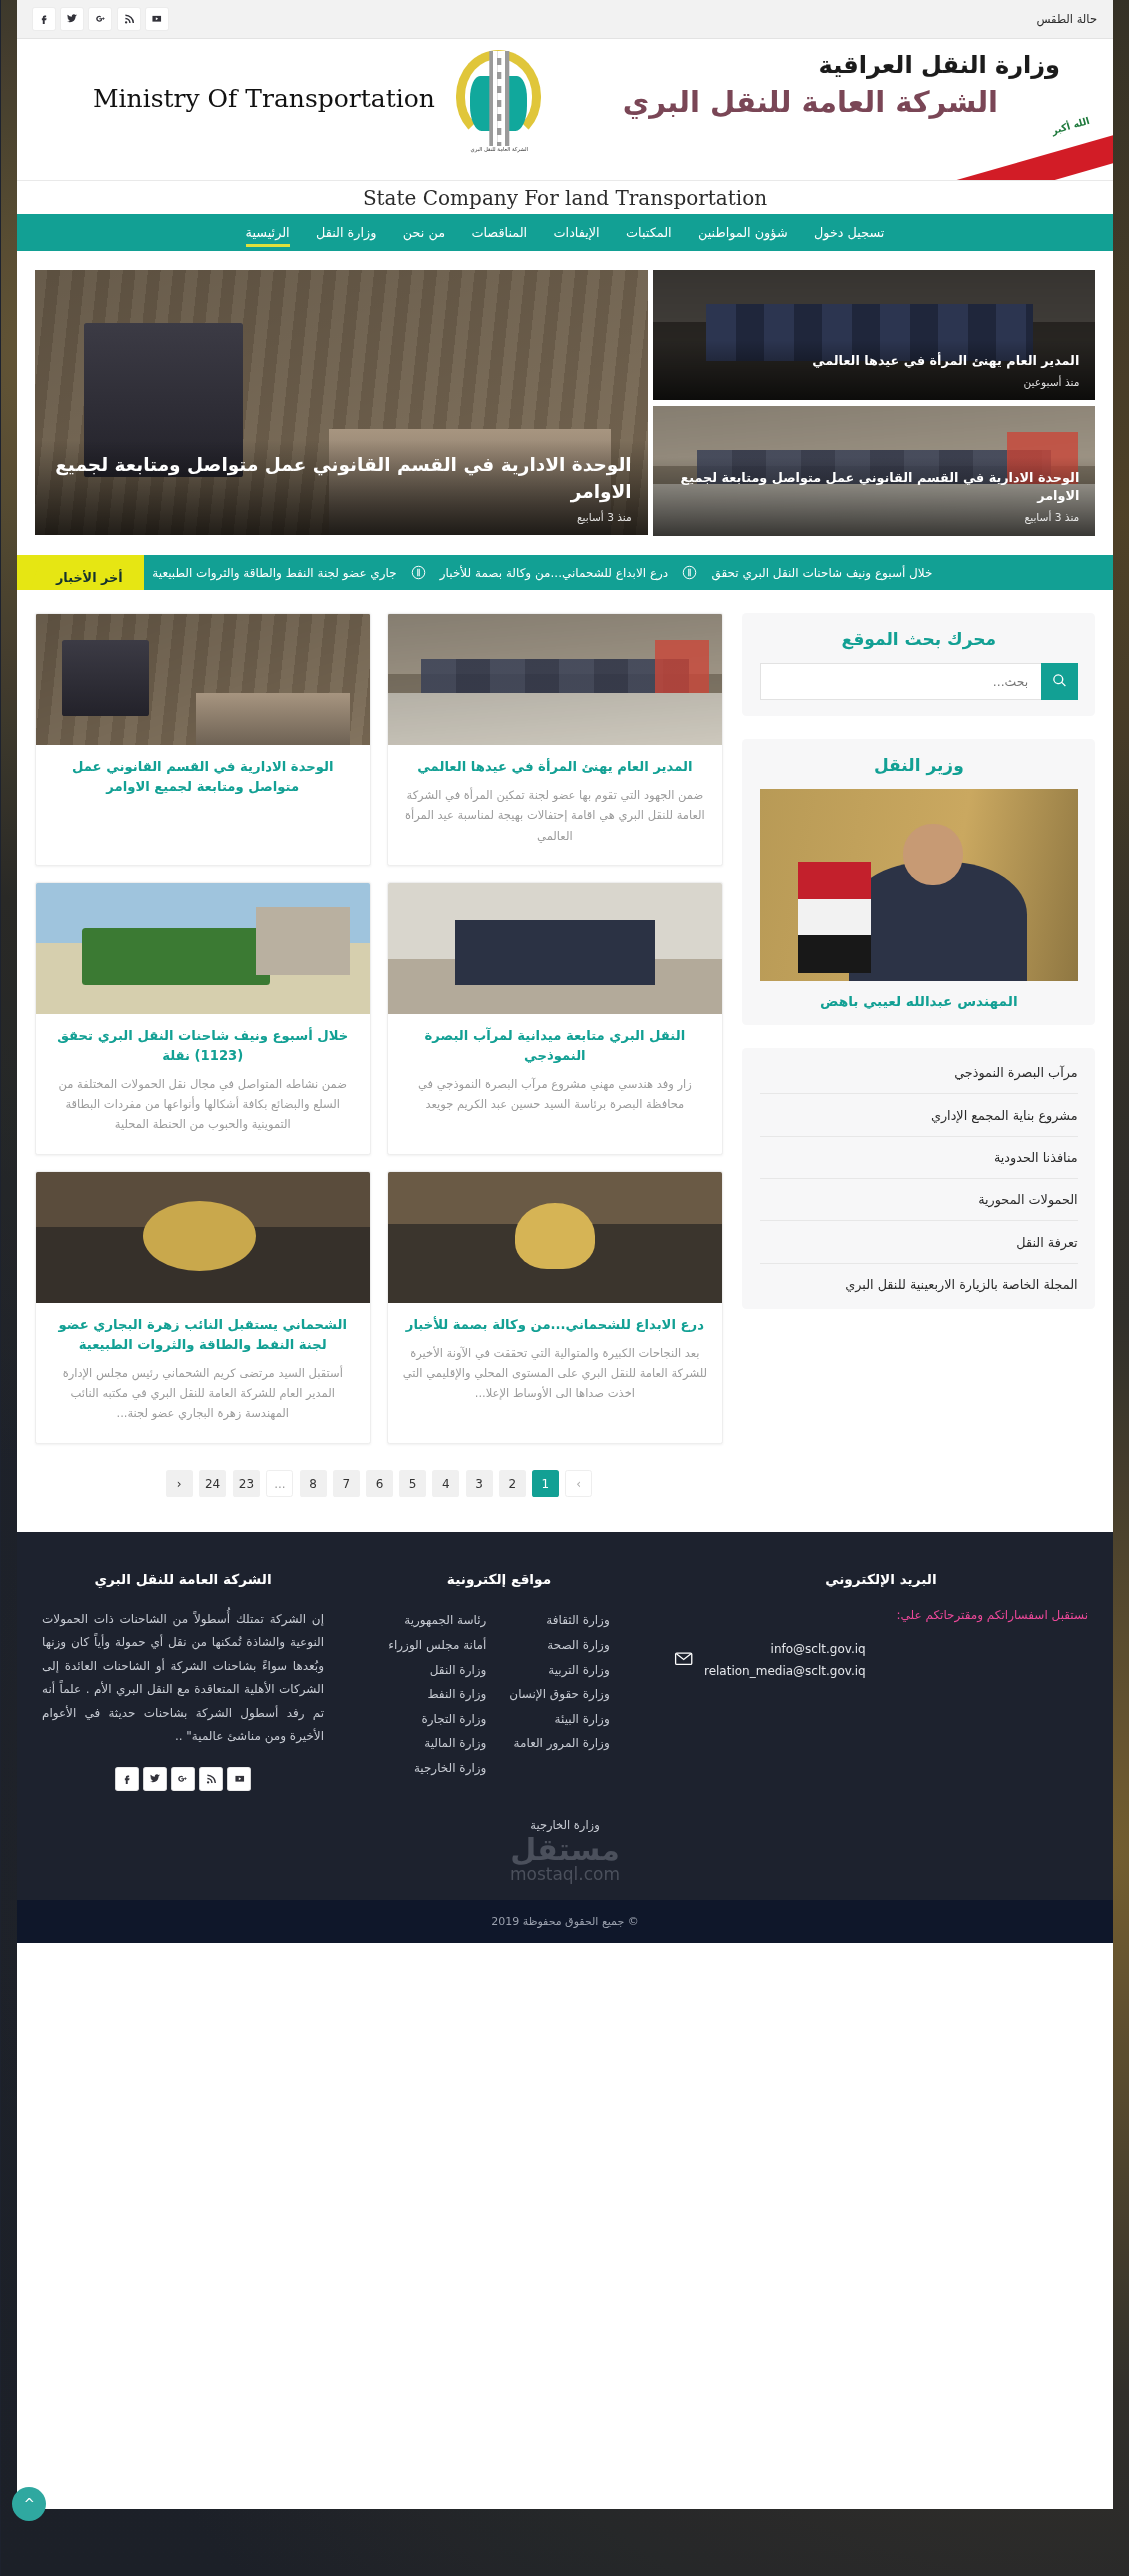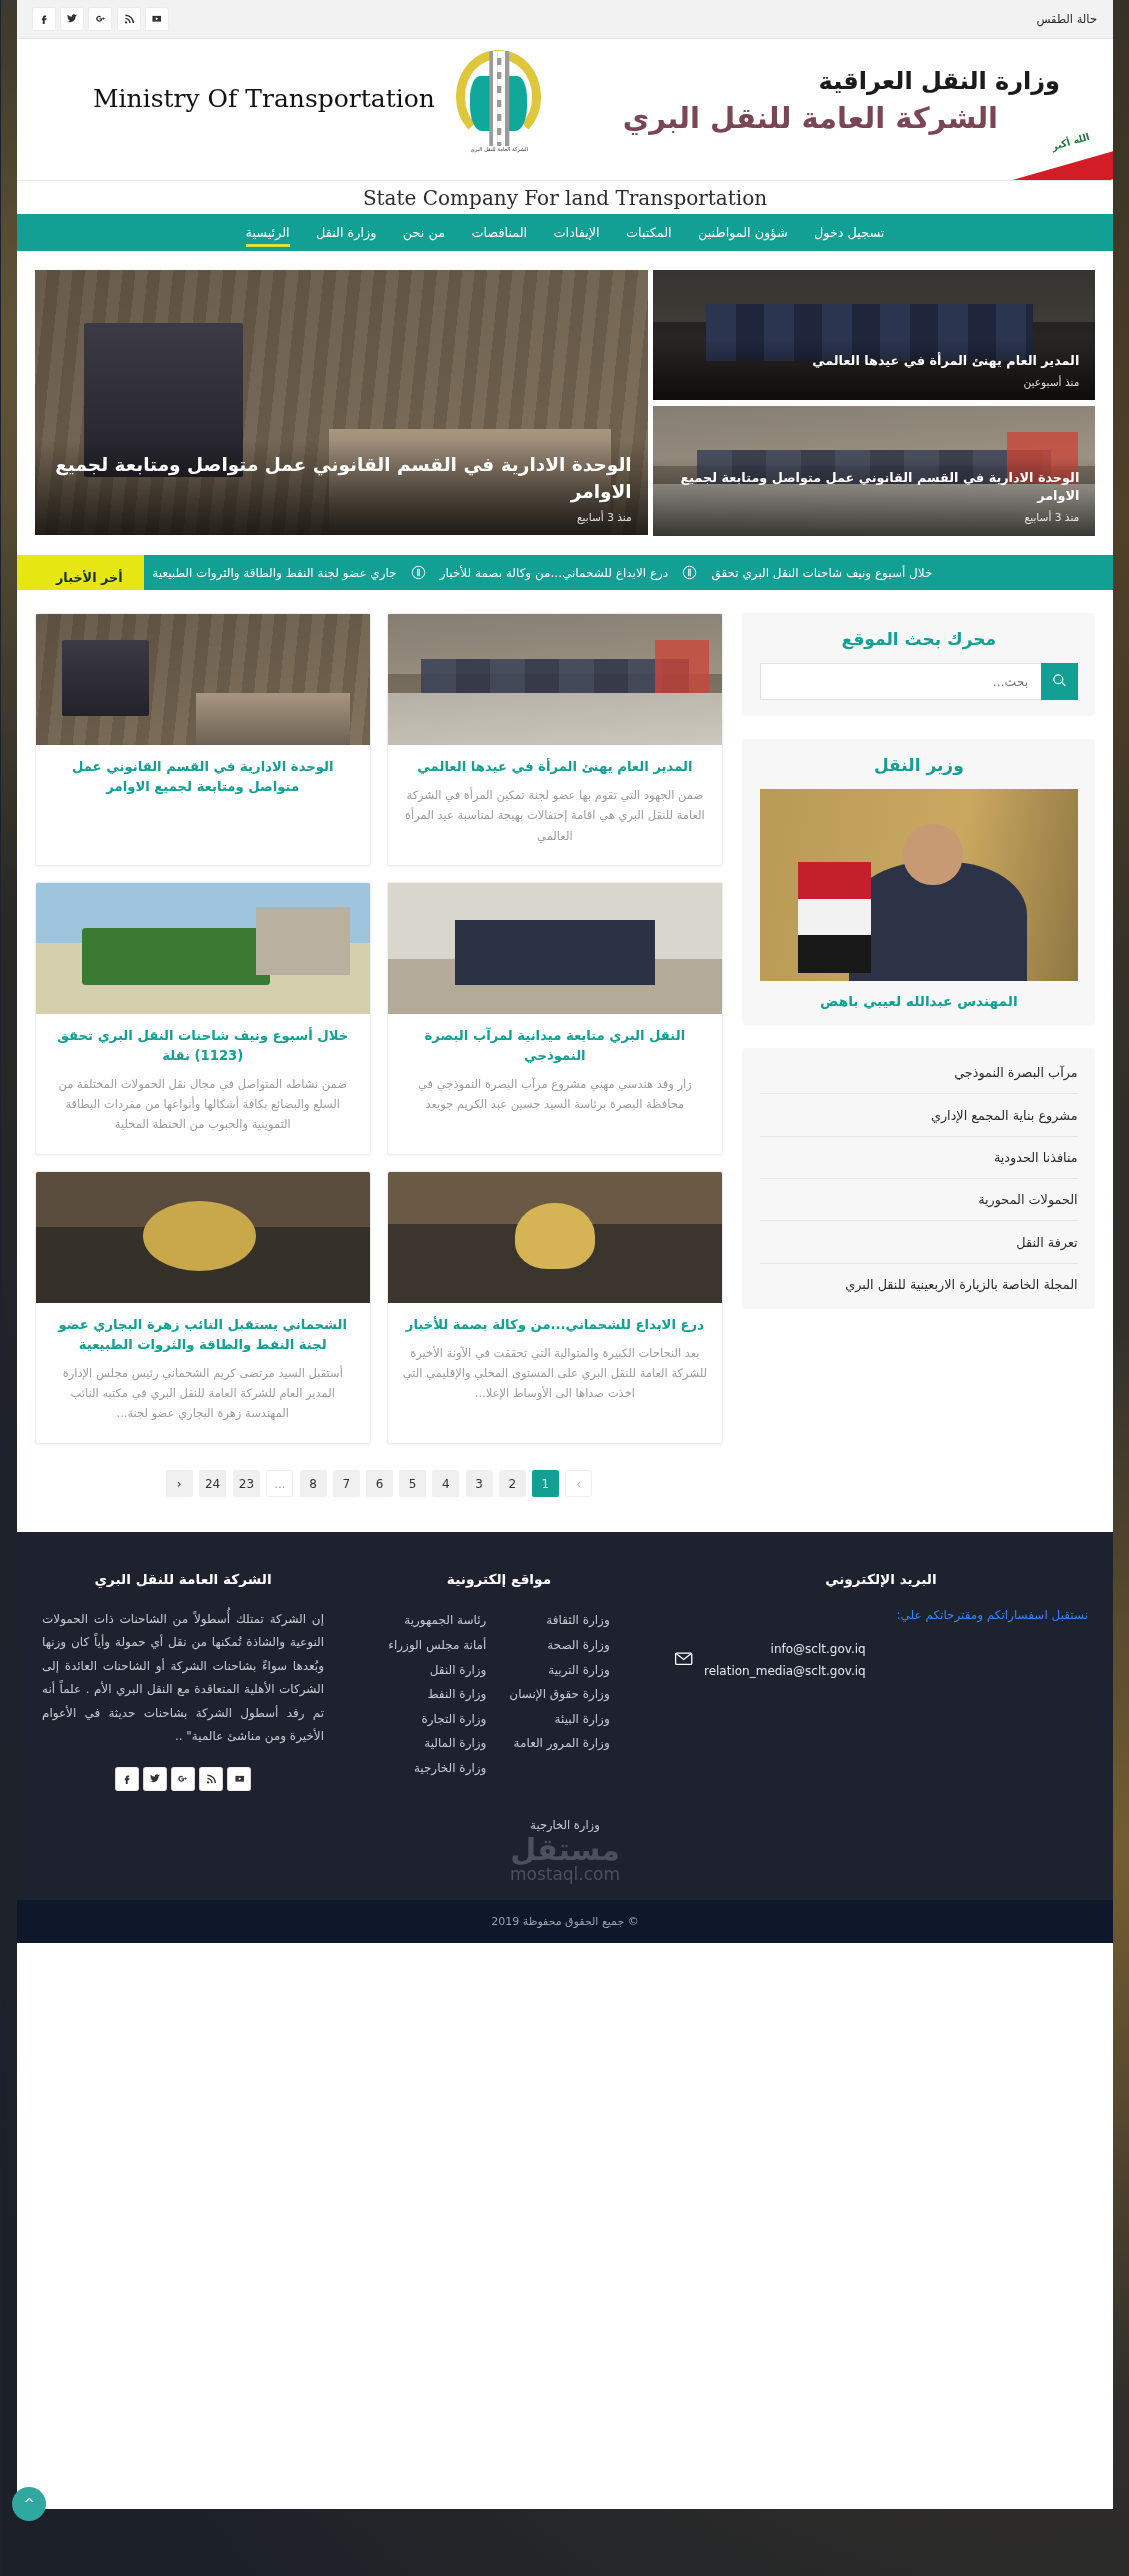--- a/index.html
+++ b/index.html
@@ -90,21 +90,21 @@
   }
   .emblem .arc-text {
     position: absolute; left: 0; bottom: -1.8px; width: 104px; text-align: center;
     font-size: 5.3px; color: #3a3a3a; letter-spacing: 0.2px;
   }
   .ministry-en {
     font-family: "DejaVu Serif", "Liberation Serif", serif;
     font-size: 25px; color: #111; white-space: nowrap; margin-left: 48px;
   }
   .logo-right {
-    position: absolute; right: 0; top: 16px; width: 494px; height: 141px;
+    position: absolute; right: 0; top: 0; width: 494px; height: 141px;
   }
   .flag-swoosh { position: absolute; inset: 0; overflow: hidden; }
   .flag-swoosh .band {
     position: absolute; width: 724px; height: 46px; right: -177px;
     transform-origin: right center;
   }
   .flag-swoosh .b-white1 { top: 5.3px; transform: rotate(-16deg); background: #fff; height: 51px; }
   .flag-swoosh .b-red  { top: 46px; transform: rotate(-16deg); background: #d21c26; height: 30px; }
   .flag-swoosh .b-white2 { top: 74px; transform: rotate(-16deg); background: #fff; height: 23px; }
   .flag-swoosh .b-black { top: 94px; transform: rotate(-16deg); background: #111; height: 30px; }
@@ -373,21 +373,21 @@
     font-size: 12px; line-height: 1.95; color: #c6cad2;
     text-align: justify; direction: rtl;
   }
   .about-soc { display: flex; gap: 6.2px; justify-content: center; margin-top: 19.4px; flex-direction: row-reverse; }
   .links-2col { display: flex; flex-direction: row-reverse; gap: 23px; justify-content: center; }
   .links-2col ul { list-style: none; }
   .links-2col li {
     font-size: 12px; color: #c6cad2; padding: 5.3px 0; cursor: pointer;
     text-align: right;
   }
-  .mail-lead { font-size: 12px; color: #3b82f6; text-align: right; margin-bottom: 16px; }
+  .mail-lead { font-size: 12px; color: #ec4899; text-align: right; margin-bottom: 16px; }
   .mail-row { display: flex; flex-direction: row-reverse; align-items: center; gap: 10.6px; justify-content: flex-start; }
   .mail-row svg { width: 19.4px; height: 19.4px; stroke: #fff; fill: none; stroke-width: 1.6; flex: 0 0 auto; }
   .mail-addrs { font-size: 12px; color: #e6e8ec; line-height: 1.85; direction: ltr; text-align: right; }
 
   .watermark {
     text-align: center; padding: 5.3px 0 16px; background: #1d222e;
   }
   .watermark .wm-ar { font-size: 30px; color: #4b505c; font-weight: bold; letter-spacing: 0.9px; }
   .watermark .wm-en { font-size: 17px; color: #4b505c; margin-top: -3.5px; }
   .mfa-line { font-size: 11.5px; color: #c6cad2; }

